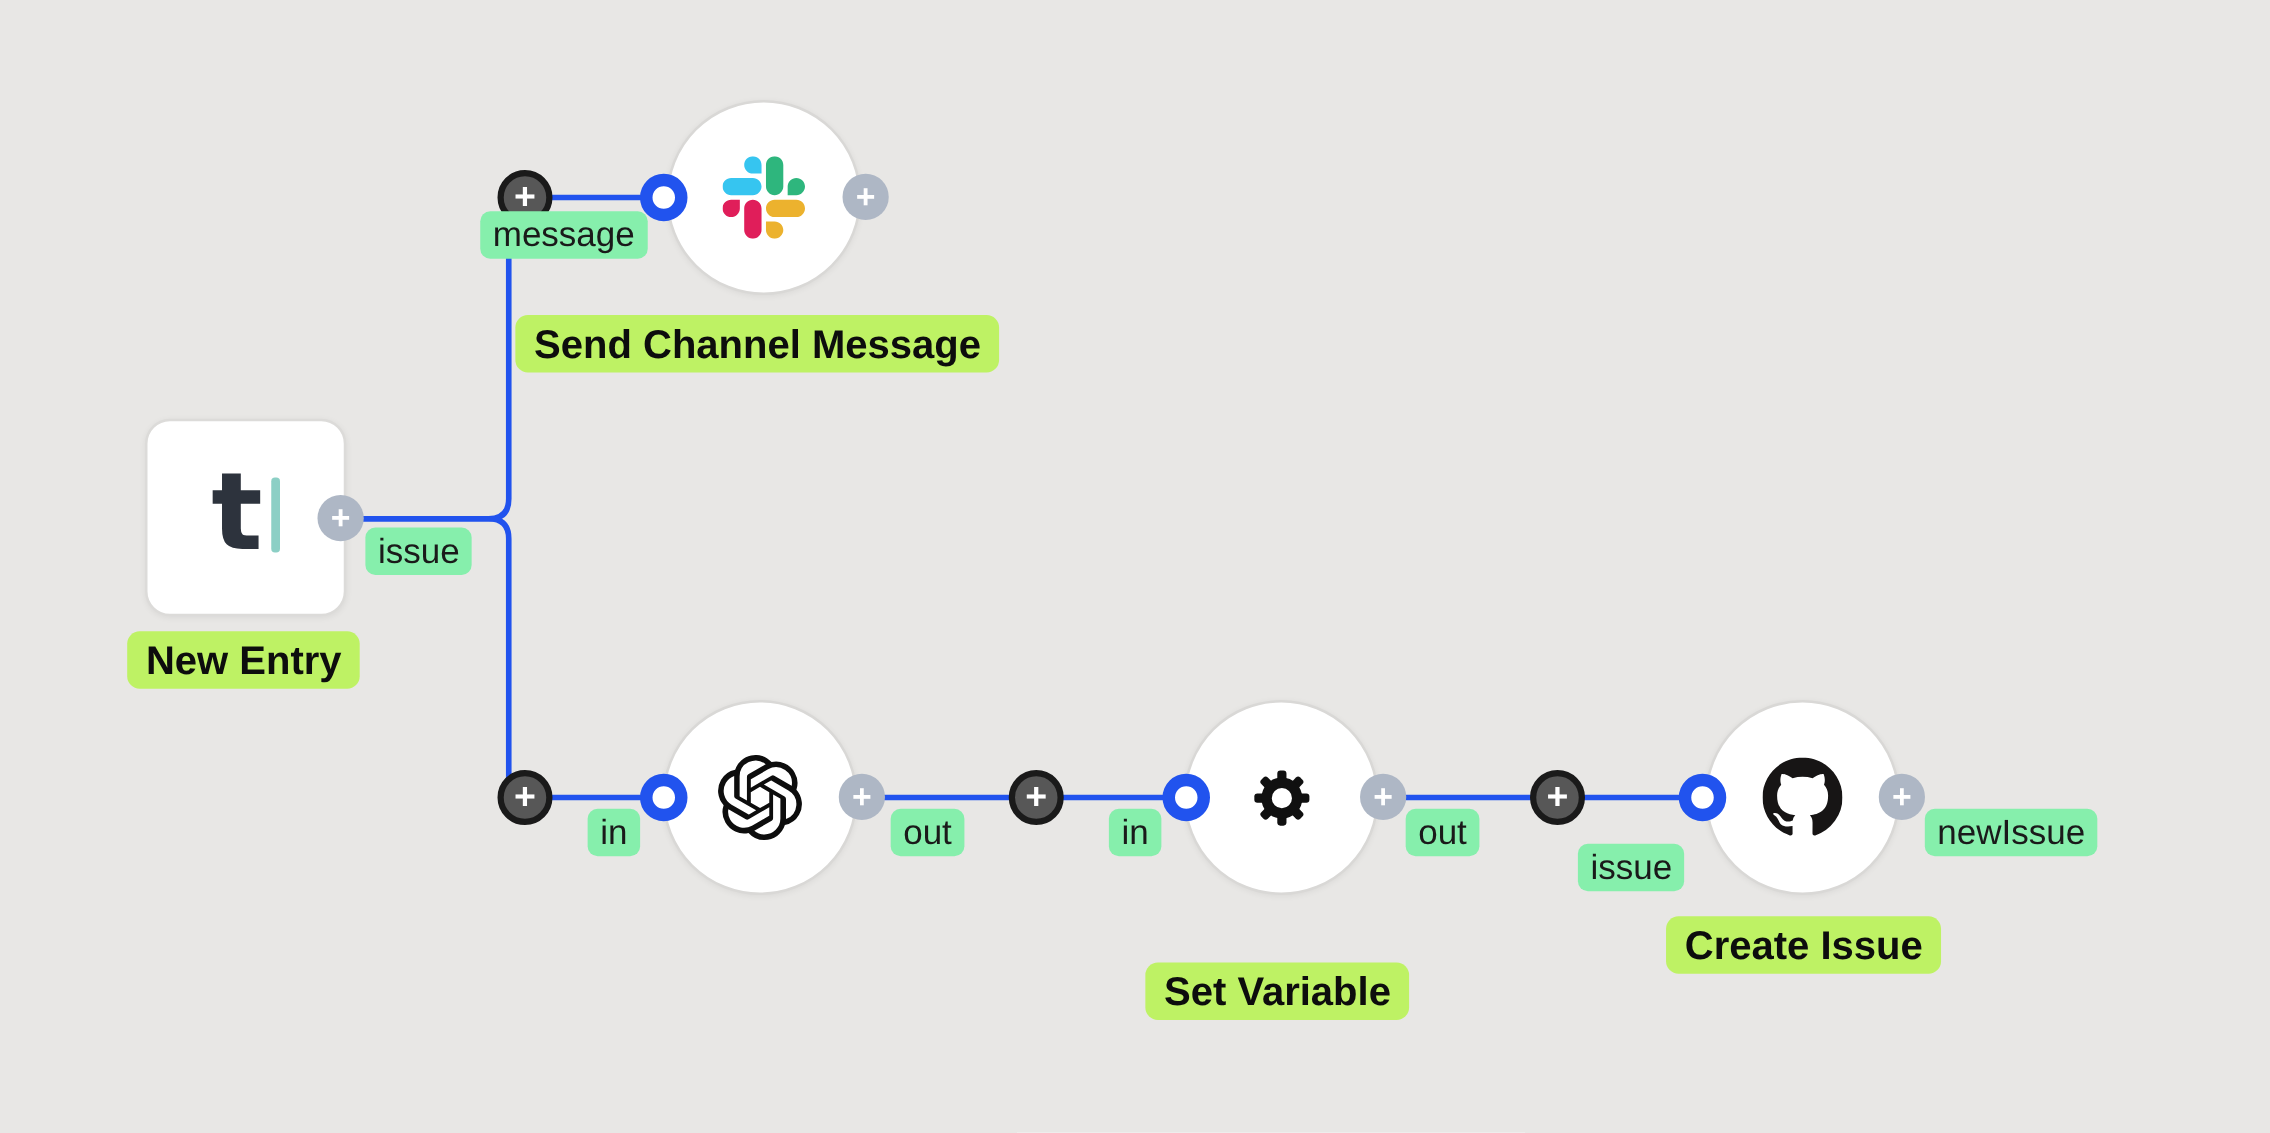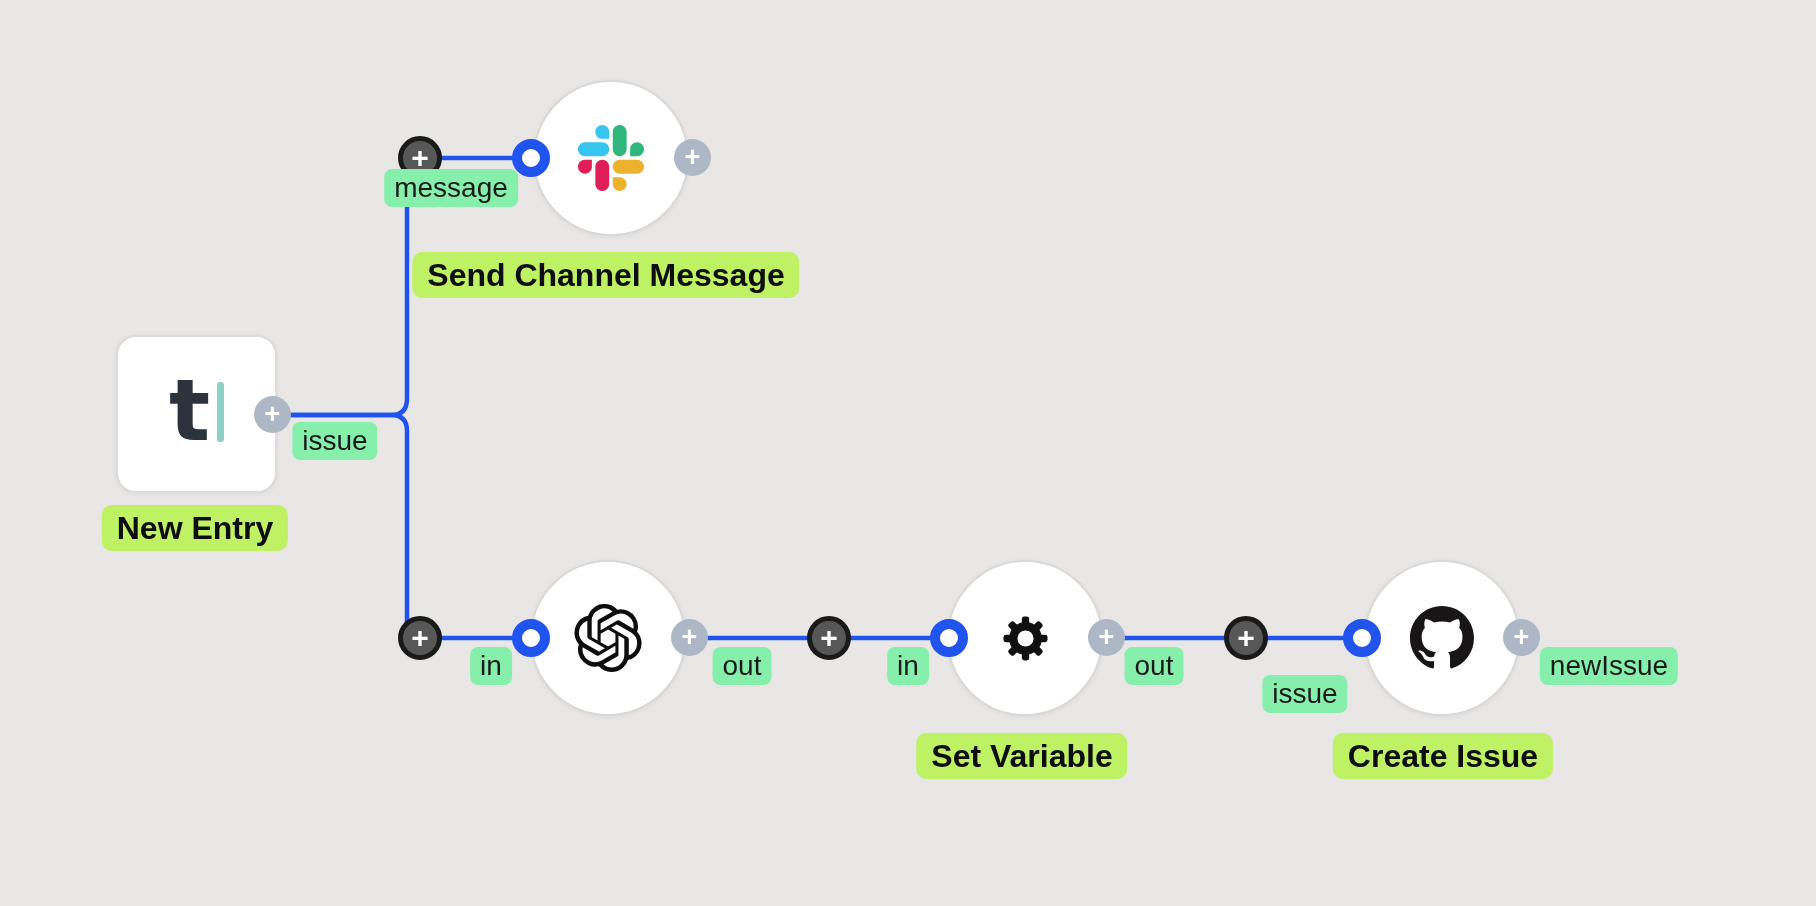--- a/index.html
+++ b/index.html
@@ -200,16 +200,16 @@
   <div class="port-label" style="left:451px; top:169px;">message</div>
   <div class="port-label" style="left:491px; top:647px;">in</div>
   <div class="port-label" style="left:742px; top:647px;">out</div>
   <div class="port-label" style="left:908px; top:647px;">in</div>
   <div class="port-label" style="left:1154px; top:647px;">out</div>
   <div class="port-label" style="left:1305px; top:647px;margin-top:28px;">issue</div>
   <div class="port-label" style="left:1609px; top:647px;">newIssue</div>
 
   <div class="node-title" style="left:195px; top:505px;">New Entry</div>
   <div class="node-title" style="left:606px; top:252px;">Send Channel Message</div>
-  <div class="node-title" style="left:1022px; top:733px;text-align:center;">Set Variable</div>
+  <div class="node-title" style="left:1022px; top:770px;text-align:center;">Set Variable</div>
   <div class="node-title" style="left:1443px; top:733px;">Create Issue</div>
 
 </div>
 
 </body></html>

